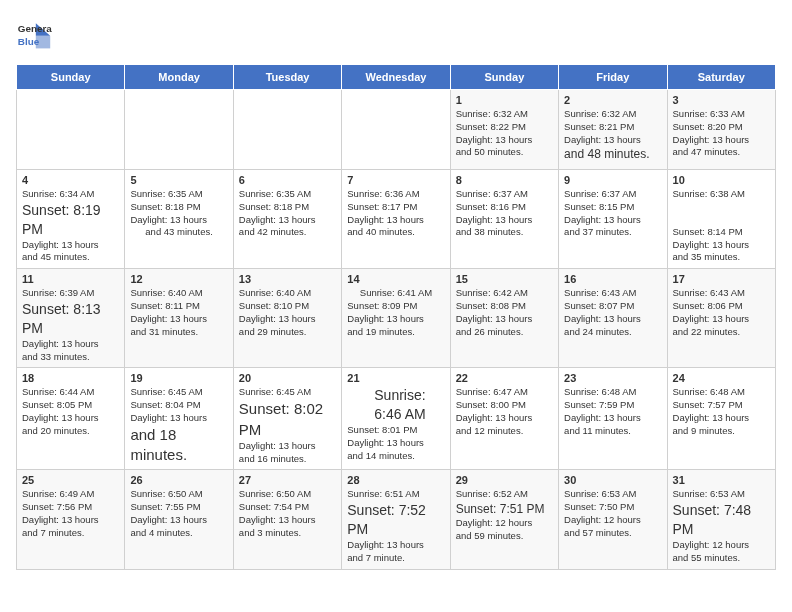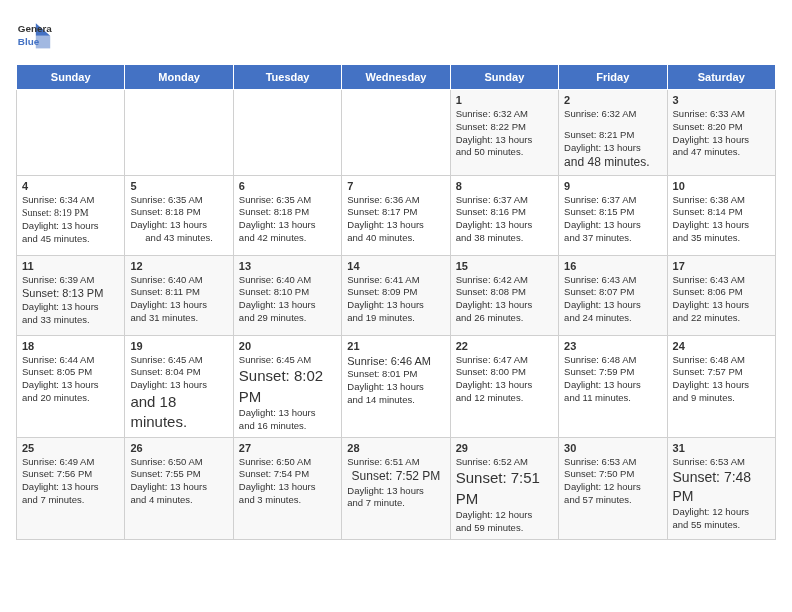--- a/index.html
+++ b/index.html
@@ -113,37 +113,37 @@
         <td>
           <span class="day-number">1</span>
           <div style="font-size: 9.5px; line-height: 1.35;">Sunrise: 6:32 AM</div>
           <div style="font-size: 9.5px; line-height: 1.35;">Sunset: 8:22 PM</div>
           <div style="font-size: 9.5px; line-height: 1.35;">Daylight: 13 hours</div>
           <div style="font-size: 9.5px; line-height: 1.35;">and 50 minutes.</div>
         </td>
         <td>
           <span class="day-number">2</span>
           <div style="font-size: 9.5px; line-height: 1.35;">Sunrise: 6:32 AM</div>
-          <div style="font-size: 9.5px; line-height: 1.35; margin-top: 8px;">Sunset: 8:21 PM</div>
+          <div style="font-size: 9.5px; line-height: 1.35;">Sunset: 8:21 PM</div>
           <div style="font-size: 9.5px; line-height: 1.35;">Daylight: 13 hours</div>
           <div style="font-size: 12px; line-height: 1.35;">and 48 minutes.</div>
         </td>
         <td>
           <span class="day-number">3</span>
           <div style="font-size: 9.5px; line-height: 1.35;">Sunrise: 6:33 AM</div>
           <div style="font-size: 9.5px; line-height: 1.35;">Sunset: 8:20 PM</div>
           <div style="font-size: 9.5px; line-height: 1.35;">Daylight: 13 hours</div>
           <div style="font-size: 9.5px; line-height: 1.35;">and 47 minutes.</div>
         </td>
       </tr>
       <tr>
         <td>
           <span class="day-number">4</span>
           <div style="font-size: 9.5px; line-height: 1.35;">Sunrise: 6:34 AM</div>
-          <div style="font-size: 10px; line-height: 1.35; font-family: Liberation Serif, serif;">Sunset: 8:19 PM</div>
+          <div style="font-size: 14px; line-height: 1.35;">Sunset: 8:19 PM</div>
           <div style="font-size: 9.5px; line-height: 1.35;">Daylight: 13 hours</div>
           <div style="font-size: 9.5px; line-height: 1.35;">and 45 minutes.</div>
         </td>
         <td>
           <span class="day-number">5</span>
           <div style="font-size: 9.5px; line-height: 1.35;">Sunrise: 6:35 AM</div>
           <div style="font-size: 9.5px; line-height: 1.35;">Sunset: 8:18 PM</div>
           <div style="font-size: 9.5px; line-height: 1.35;">Daylight: 13 hours</div>
           <div style="font-size: 9.5px; line-height: 1.35; text-align: center;">and 43 minutes.</div>
         </td>
@@ -171,50 +171,50 @@
         <td>
           <span class="day-number">9</span>
           <div style="font-size: 9.5px; line-height: 1.35;">Sunrise: 6:37 AM</div>
           <div style="font-size: 9.5px; line-height: 1.35;">Sunset: 8:15 PM</div>
           <div style="font-size: 9.5px; line-height: 1.35;">Daylight: 13 hours</div>
           <div style="font-size: 9.5px; line-height: 1.35;">and 37 minutes.</div>
         </td>
         <td>
           <span class="day-number">10</span>
           <div style="font-size: 9.5px; line-height: 1.35;">Sunrise: 6:38 AM</div>
-          <div style="font-size: 9.5px; line-height: 1.35;">Sunset: 8:14 PM</div>
+          <div style="font-size: 9.5px; line-height: 1.35; margin-top: 25px;">Sunset: 8:14 PM</div>
           <div style="font-size: 9.5px; line-height: 1.35;">Daylight: 13 hours</div>
           <div style="font-size: 9.5px; line-height: 1.35;">and 35 minutes.</div>
         </td>
       </tr>
       <tr>
         <td>
           <span class="day-number">11</span>
           <div style="font-size: 9.5px; line-height: 1.35;">Sunrise: 6:39 AM</div>
-          <div style="font-size: 11px; line-height: 1.35;">Sunset: 8:13 PM</div>
+          <div style="font-size: 14px; line-height: 1.35;">Sunset: 8:13 PM</div>
           <div style="font-size: 9.5px; line-height: 1.35;">Daylight: 13 hours</div>
           <div style="font-size: 9.5px; line-height: 1.35;">and 33 minutes.</div>
         </td>
         <td>
           <span class="day-number">12</span>
           <div style="font-size: 9.5px; line-height: 1.35;">Sunrise: 6:40 AM</div>
           <div style="font-size: 9.5px; line-height: 1.35;">Sunset: 8:11 PM</div>
           <div style="font-size: 9.5px; line-height: 1.35;">Daylight: 13 hours</div>
           <div style="font-size: 9.5px; line-height: 1.35;">and 31 minutes.</div>
         </td>
         <td>
           <span class="day-number">13</span>
           <div style="font-size: 9.5px; line-height: 1.35;">Sunrise: 6:40 AM</div>
           <div style="font-size: 9.5px; line-height: 1.35;">Sunset: 8:10 PM</div>
           <div style="font-size: 9.5px; line-height: 1.35;">Daylight: 13 hours</div>
           <div style="font-size: 9.5px; line-height: 1.35;">and 29 minutes.</div>
         </td>
         <td>
           <span class="day-number">14</span>
-          <div style="font-size: 9.5px; line-height: 1.35;">Sunrise: 6:41 AM</div>
+          <div style="font-size: 9.5px; line-height: 1.35; text-align: center;">Sunrise: 6:41 AM</div>
           <div style="font-size: 9.5px; line-height: 1.35;">Sunset: 8:09 PM</div>
           <div style="font-size: 9.5px; line-height: 1.35;">Daylight: 13 hours</div>
           <div style="font-size: 9.5px; line-height: 1.35;">and 19 minutes.</div>
         </td>
         <td>
           <span class="day-number">15</span>
           <div style="font-size: 9.5px; line-height: 1.35;">Sunrise: 6:42 AM</div>
           <div style="font-size: 9.5px; line-height: 1.35;">Sunset: 8:08 PM</div>
           <div style="font-size: 9.5px; line-height: 1.35;">Daylight: 13 hours</div>
           <div style="font-size: 9.5px; line-height: 1.35;">and 26 minutes.</div>
@@ -251,21 +251,21 @@
         </td>
         <td>
           <span class="day-number">20</span>
           <div style="font-size: 9.5px; line-height: 1.35;">Sunrise: 6:45 AM</div>
           <div style="font-size: 15px; line-height: 1.35;">Sunset: 8:02 PM</div>
           <div style="font-size: 9.5px; line-height: 1.35;">Daylight: 13 hours</div>
           <div style="font-size: 9.5px; line-height: 1.35;">and 16 minutes.</div>
         </td>
         <td>
           <span class="day-number">21</span>
-          <div style="font-size: 11px; line-height: 1.35;">Sunrise: 6:46 AM</div>
+          <div style="font-size: 14px; line-height: 1.35; margin-left: 27px;">Sunrise: 6:46 AM</div>
           <div style="font-size: 9.5px; line-height: 1.35;">Sunset: 8:01 PM</div>
           <div style="font-size: 9.5px; line-height: 1.35;">Daylight: 13 hours</div>
           <div style="font-size: 9.5px; line-height: 1.35;">and 14 minutes.</div>
         </td>
         <td>
           <span class="day-number">22</span>
           <div style="font-size: 9.5px; line-height: 1.35;">Sunrise: 6:47 AM</div>
           <div style="font-size: 9.5px; line-height: 1.35;">Sunset: 8:00 PM</div>
           <div style="font-size: 9.5px; line-height: 1.35;">Daylight: 13 hours</div>
           <div style="font-size: 9.5px; line-height: 1.35;">and 12 minutes.</div>
@@ -303,28 +303,28 @@
         <td>
           <span class="day-number">27</span>
           <div style="font-size: 9.5px; line-height: 1.35;">Sunrise: 6:50 AM</div>
           <div style="font-size: 9.5px; line-height: 1.35;">Sunset: 7:54 PM</div>
           <div style="font-size: 9.5px; line-height: 1.35;">Daylight: 13 hours</div>
           <div style="font-size: 9.5px; line-height: 1.35;">and 3 minutes.</div>
         </td>
         <td>
           <span class="day-number">28</span>
           <div style="font-size: 9.5px; line-height: 1.35;">Sunrise: 6:51 AM</div>
-          <div style="font-size: 12px; line-height: 1.35; text-align: center;">Sunset: 7:52 PM</div>
+          <div style="font-size: 14px; line-height: 1.35;">Sunset: 7:52 PM</div>
           <div style="font-size: 9.5px; line-height: 1.35;">Daylight: 13 hours</div>
           <div style="font-size: 9.5px; line-height: 1.35;">and 7 minute.</div>
         </td>
         <td>
           <span class="day-number">29</span>
           <div style="font-size: 9.5px; line-height: 1.35;">Sunrise: 6:52 AM</div>
-          <div style="font-size: 15px; line-height: 1.35;">Sunset: 7:51 PM</div>
+          <div style="font-size: 12px; line-height: 1.35;">Sunset: 7:51 PM</div>
           <div style="font-size: 9.5px; line-height: 1.35;">Daylight: 12 hours</div>
           <div style="font-size: 9.5px; line-height: 1.35;">and 59 minutes.</div>
         </td>
         <td>
           <span class="day-number">30</span>
           <div style="font-size: 9.5px; line-height: 1.35;">Sunrise: 6:53 AM</div>
           <div style="font-size: 9.5px; line-height: 1.35;">Sunset: 7:50 PM</div>
           <div style="font-size: 9.5px; line-height: 1.35;">Daylight: 12 hours</div>
           <div style="font-size: 9.5px; line-height: 1.35;">and 57 minutes.</div>
         </td>

